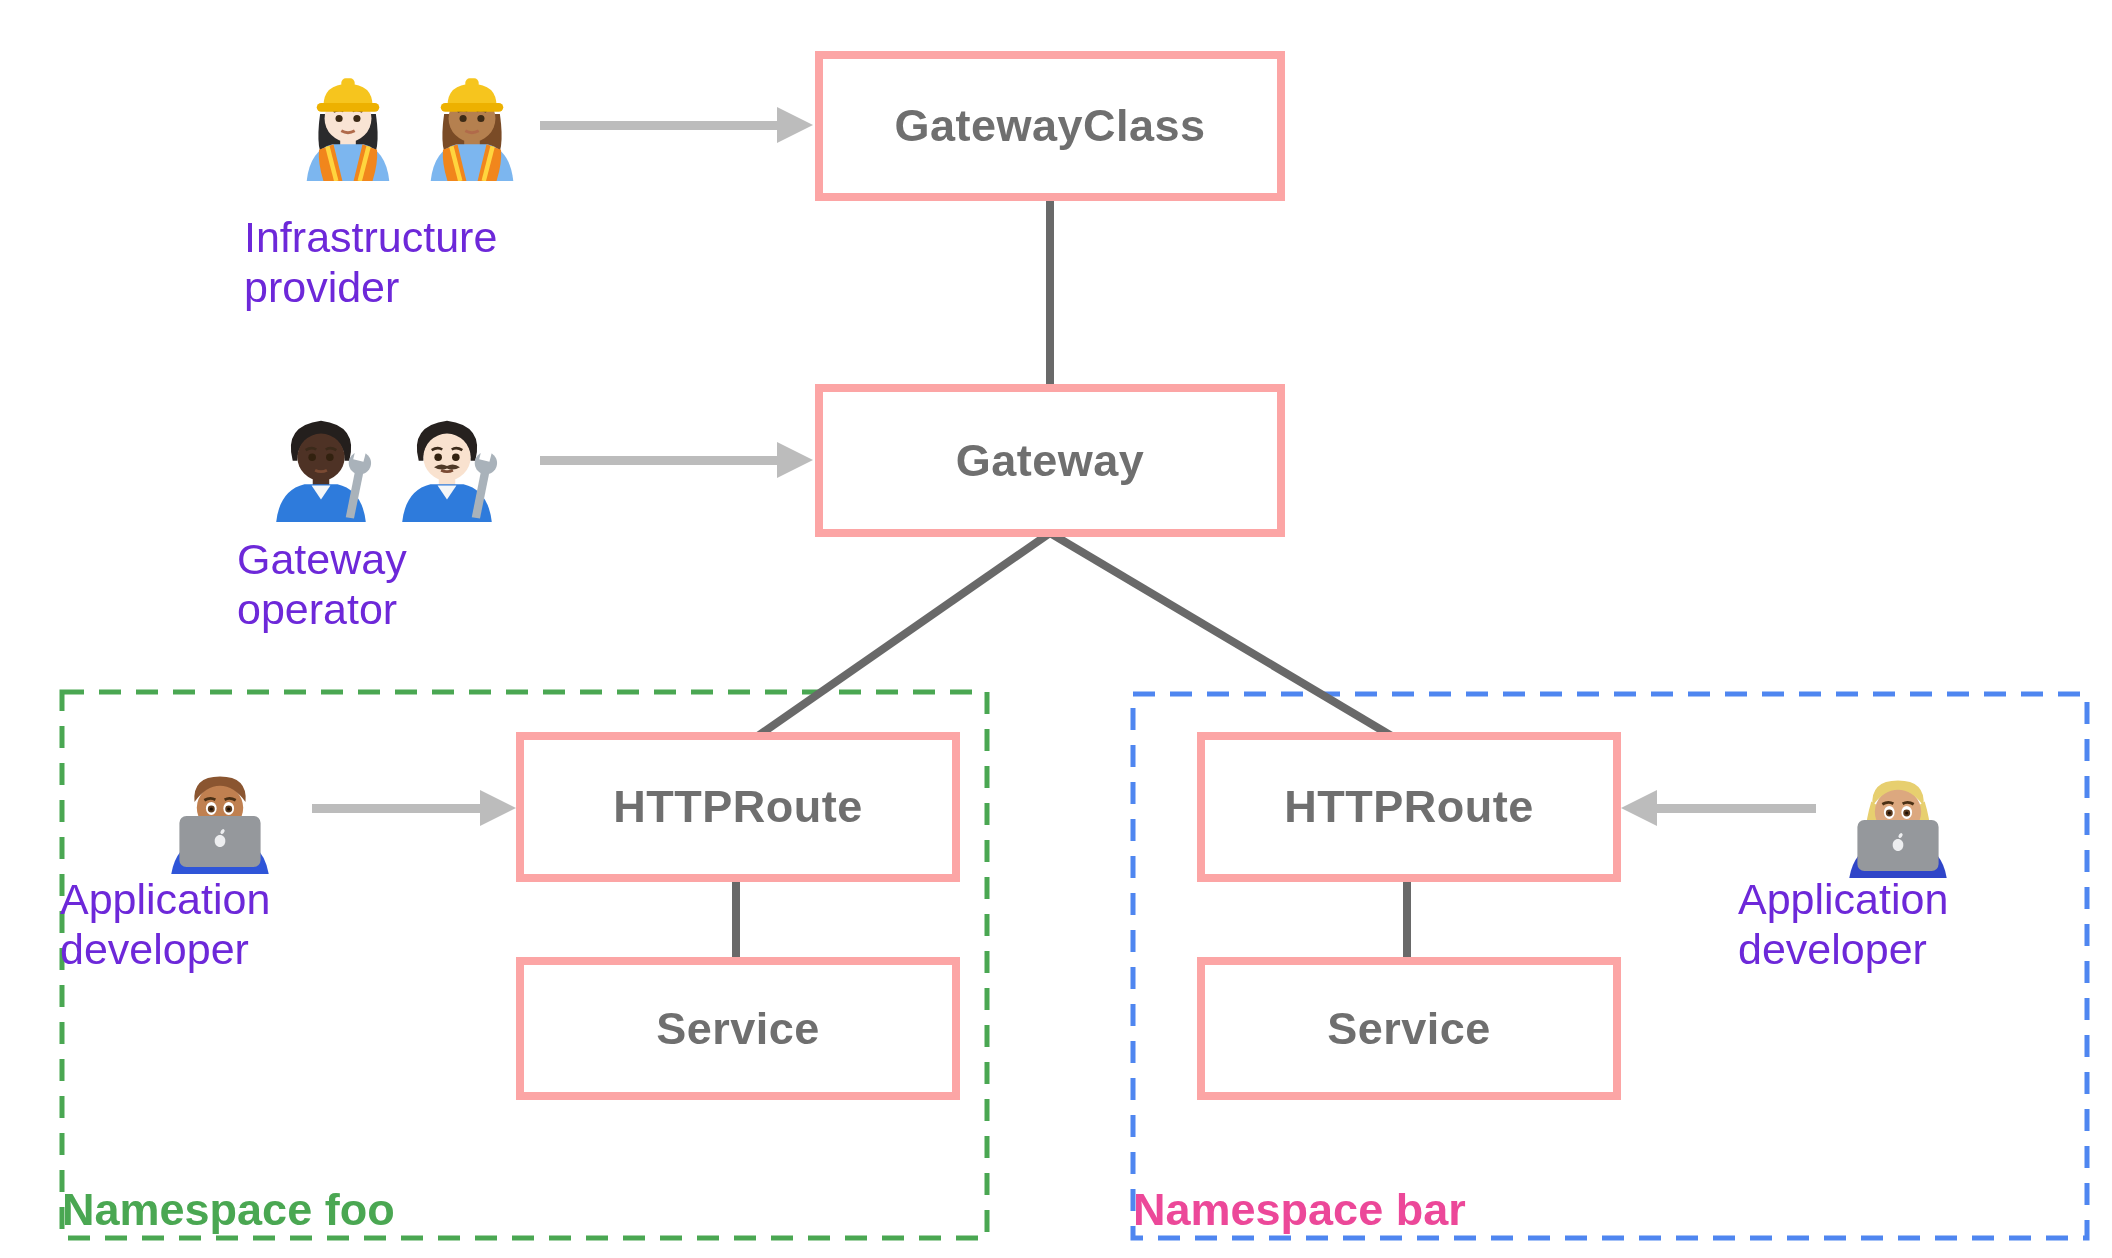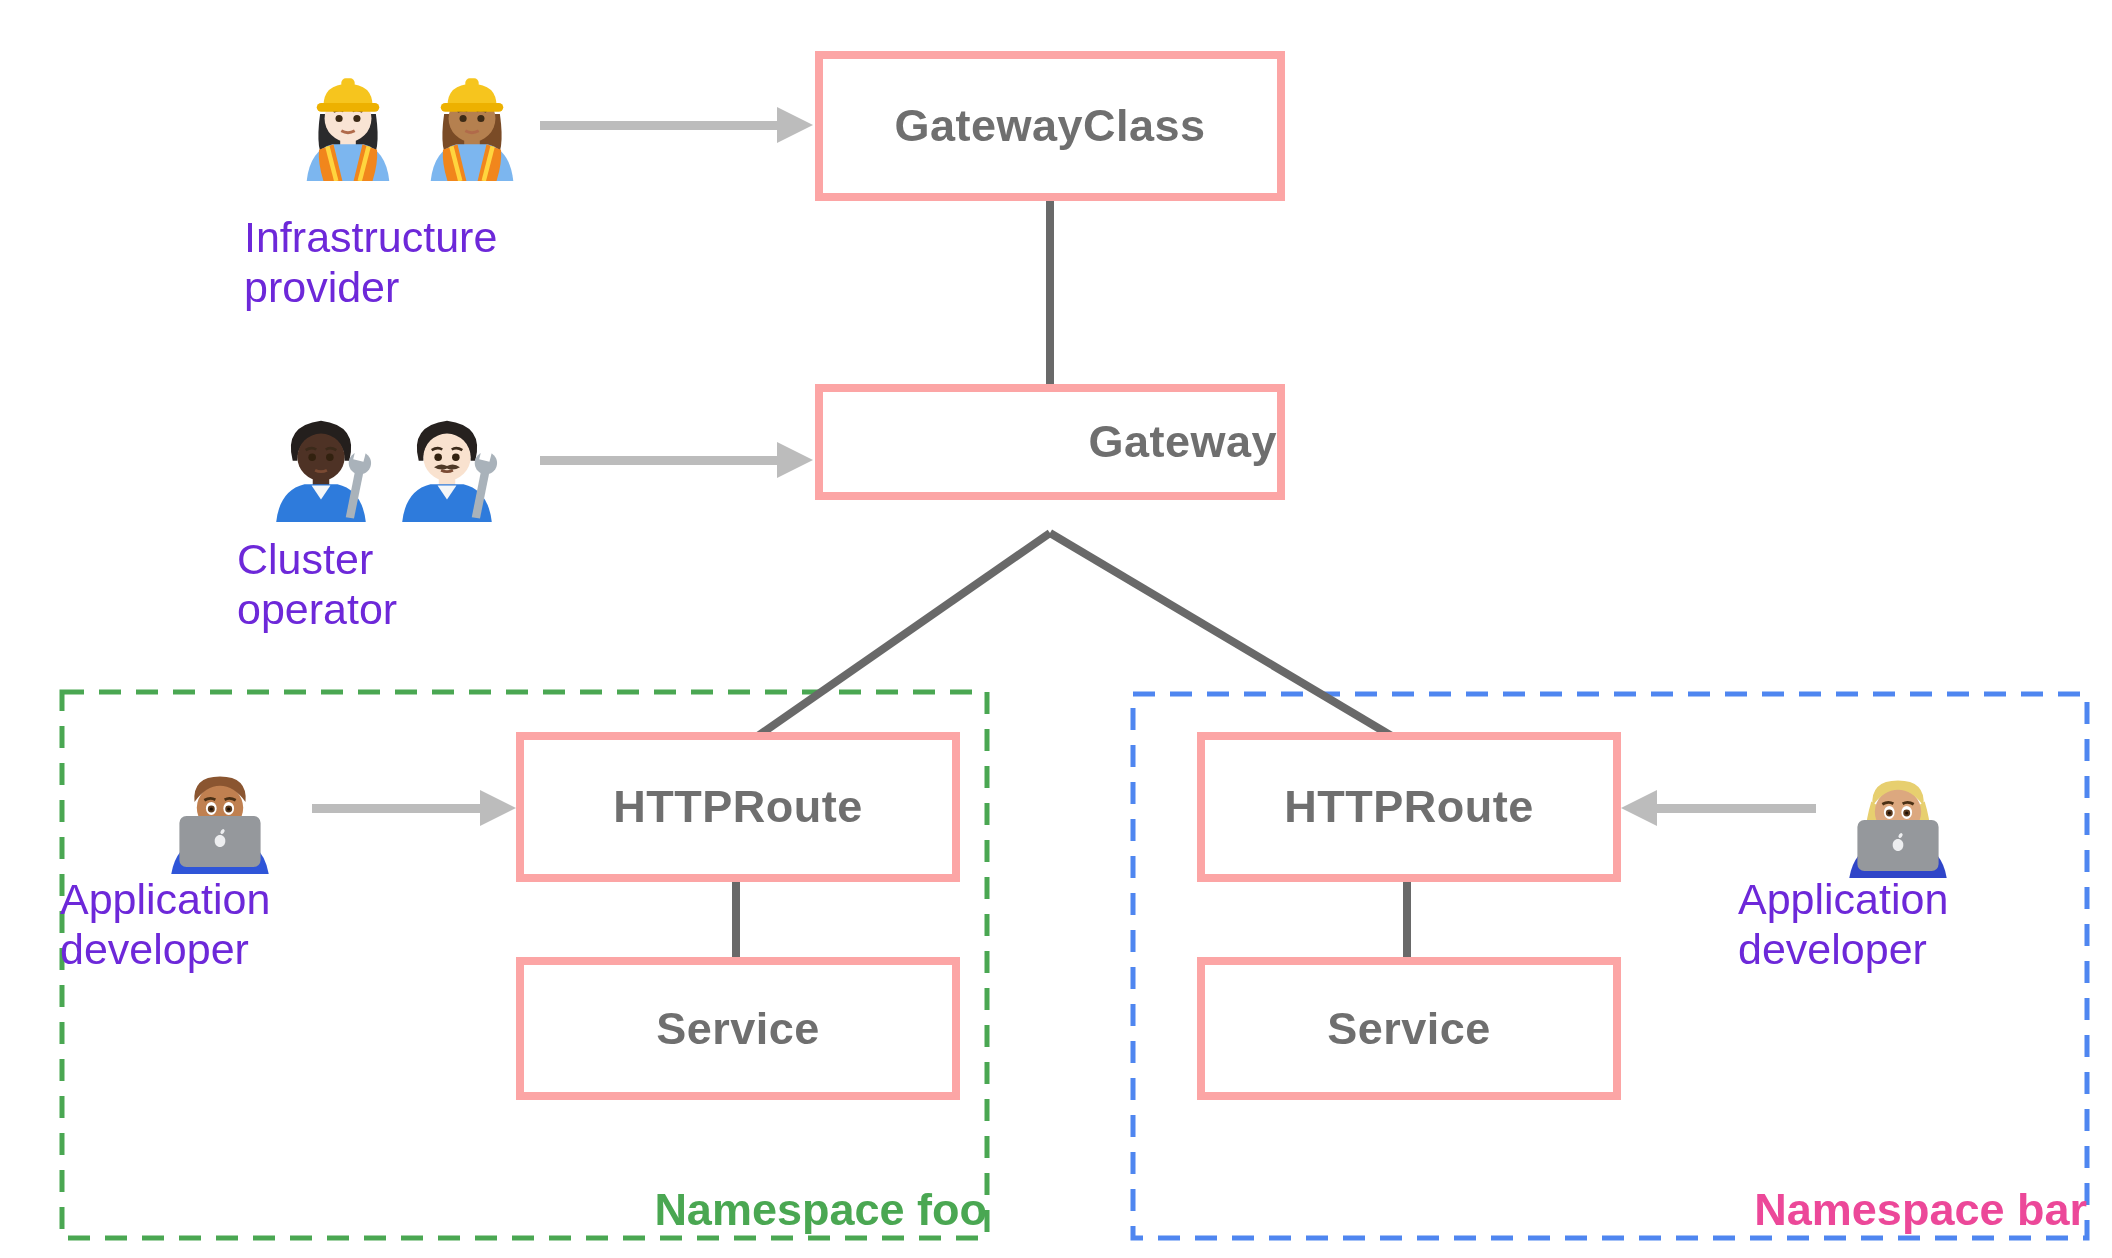--- a/index.html
+++ b/index.html
@@ -24,29 +24,29 @@
     border: 8px solid #fca5a5;
     display: flex;
     align-items: center;
     justify-content: center;
     font-size: 45px;
     font-weight: 700;
     color: #6f6f6f;
     letter-spacing: 0.5px;
   }
   #node-gatewayclass  { left: 815px;  top: 51px;  width: 470px; height: 150px; }
-  #node-gateway       { left: 815px;  top: 384px; width: 470px; height: 116px; justify-content: flex-end; }
+  #node-gateway       { left: 815px;  top: 384px; width: 470px; height: 153px; }
   #node-httproute-foo { left: 516px;  top: 732px; width: 444px; height: 150px; }
   #node-service-foo   { left: 516px;  top: 957px; width: 444px; height: 143px; }
   #node-httproute-bar { left: 1197px; top: 732px; width: 424px; height: 150px; }
   #node-service-bar   { left: 1197px; top: 957px; width: 424px; height: 143px; }
 
   .ns-label {
     position: absolute;
-    text-align: right;
+    text-align: left;
     font-size: 45px;
     font-weight: 700;
     line-height: 52px;
   }
   #ns-foo-label { left: 62px;   width: 925px; top: 1184px; color: #4aa752; }
   #ns-bar-label { left: 1133px; width: 954px; top: 1184px; color: #ec4899; }
 
   .actor-label {
     position: absolute;
     text-align: left;
@@ -196,21 +196,21 @@
   </div>
 
   <div class="actor-icons" id="icons-cluster-operator">
     <svg class="emoji" width="118" height="132" style="--skin:#4e3225; --hair:#241f1d">
         <use href="#sym-mechanic"></use>
       </svg>
     <svg class="emoji" width="118" height="132" style="--skin:#f9e2cf; --hair:#26211f; --mustache:#4f3a28">
         <use href="#sym-mechanic"></use>
       </svg>
   </div>
-  <div class="actor-label" id="label-cluster-operator">Cluster operator</div>
+  <div class="actor-label" id="label-cluster-operator">Gateway operator</div>
   <div class="arrow point-right" id="arrow-cluster-operator">
     <div class="shaft"></div>
     <div class="head"></div>
   </div>
 
   <div class="actor-icons" id="icons-app-developer-foo">
     <svg class="emoji" width="116" height="130" style="--skin:#c08050; --hair:#8a5530; --shirt:#2f55d8">
         <use href="#sym-technologist"></use>
       </svg>
   </div>

